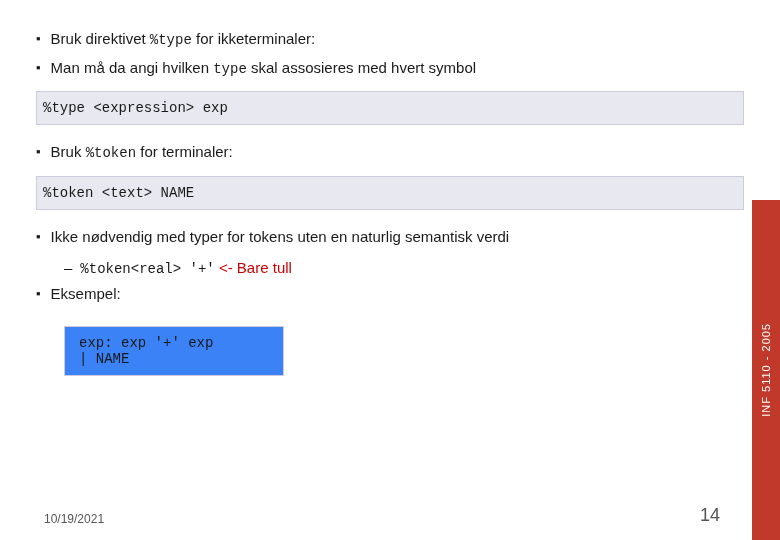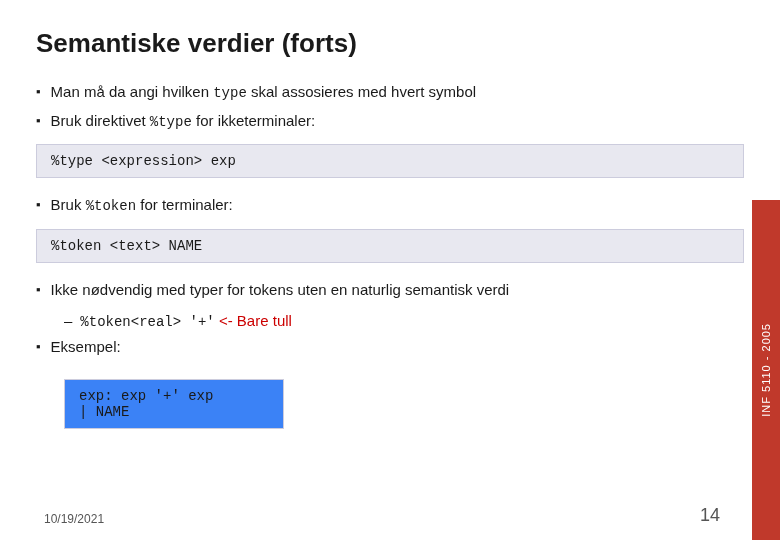--- a/index.html
+++ b/index.html
@@ -49,21 +49,21 @@
       margin-top: 2px;
       flex-shrink: 0;
     }
 
     .code-block {
       background: #e8e8f0;
       border: 1px solid #ccccdd;
       font-family: 'Courier New', Courier, monospace;
       font-size: 14px;
       color: #1a1a1a;
-      padding: 8px 14px;
+      padding: 8px 6px;
       margin: 10px 0 16px 0;
       display: block;
     }
 
     code {
       font-family: 'Courier New', Courier, monospace;
       font-size: 14px;
     }
 
     .red-text {
@@ -133,31 +133,30 @@
       letter-spacing: 1px;
       font-family: Arial, sans-serif;
       white-space: nowrap;
     }
   </style>
 </head>
 <body>
 
 <div class="slide">
 
-  <h1 class="title">Semantiske verdier (forts)</h1>
-
-  <ul class="bullet-list">
+
+  <ul class="bullet-list">
+    <li class="bullet-item">
+      <span>
+        Bruk direktivet <code>%type</code> for ikketerminaler:
+      </span>
+    </li>
     <li class="bullet-item">
       <span>
         Man må da angi hvilken <code>type</code> skal assosieres med hvert symbol
-      </span>
-    </li>
-    <li class="bullet-item">
-      <span>
-        Bruk direktivet <code>%type</code> for ikketerminaler:
       </span>
     </li>
   </ul>
 
   <div class="code-block">%type &lt;expression&gt; exp</div>
 
   <ul class="bullet-list">
     <li class="bullet-item">
       <span>
         Bruk <code>%token</code> for terminaler:

